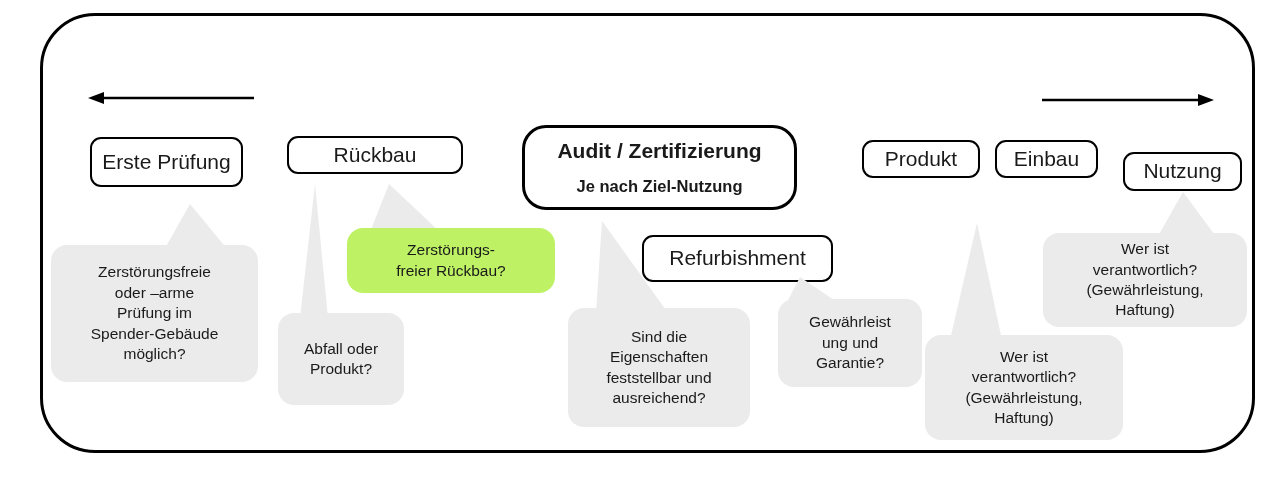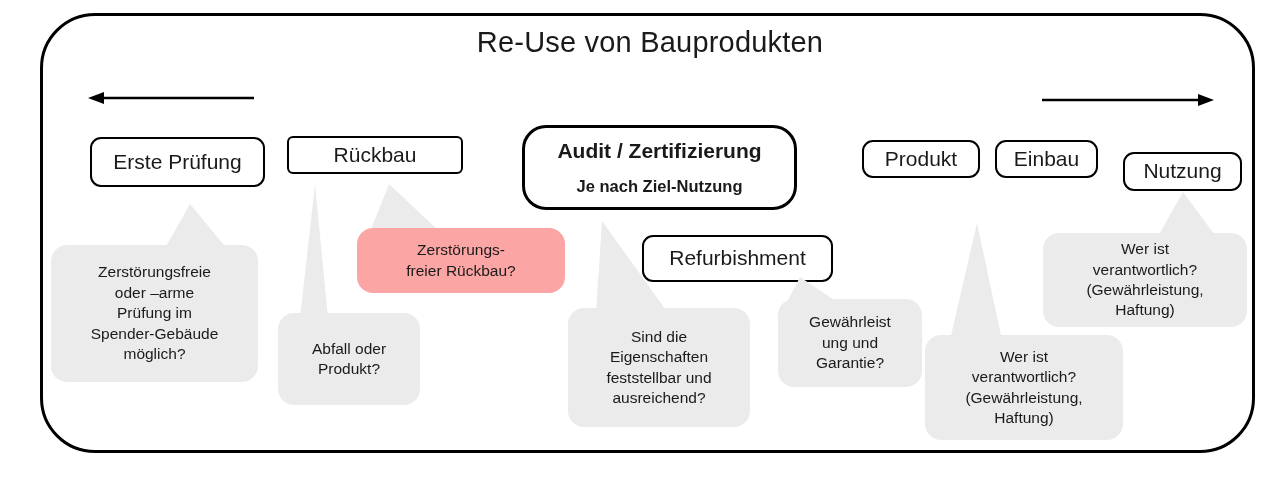--- a/index.html
+++ b/index.html
@@ -40,36 +40,35 @@
     white-space:pre-line;box-sizing:border-box;padding:6px 8px;
   }
 </style>
 </head>
 <body>
 
 <div class="canvas">
 
   <div class="frame"></div>
 
-  <div class="title">Re-Use von Bauprodukten</div>
 
   <svg class="arrow-svg" style="left:88px;top:91px;" width="166" height="14" viewBox="0 0 166 14">
     <line x1="10" y1="7" x2="166" y2="7" stroke="#000" stroke-width="2.6"></line>
     <polygon points="0,7 16,1 16,13" fill="#000"></polygon>
   </svg>
   <svg class="arrow-svg" style="left:1042px;top:93px;" width="172" height="14" viewBox="0 0 172 14">
     <line x1="0" y1="7" x2="162" y2="7" stroke="#000" stroke-width="2.6"></line>
     <polygon points="172,7 156,1 156,13" fill="#000"></polygon>
   </svg>
 
-  <div class="stage" style="left:90px;top:137px;width:175px;height:50px;">
+  <div class="stage" style="left:90px;top:137px;width:153px;height:50px;">
     <span>Erste Prüfung</span>
   </div>
 
-  <div class="stage" style="left:287px;top:136px;width:176px;height:38px;border-radius:6px;">
+  <div class="stage" style="left:287px;top:136px;width:176px;height:38px;">
     <span>Rückbau</span>
   </div>
 
   <div class="stage" style="left:522px;top:125px;width:275px;height:85px;border-width:3px;border-radius:24px;font-weight:bold;">
     <span>Audit / Zertifizierung</span>
     <span class="sub">Je nach Ziel-Nutzung</span>
   </div>
 
   <div class="stage" style="left:862px;top:140px;width:118px;height:38px;">
     <span>Produkt</span>
@@ -98,26 +97,26 @@
   </svg>
 
   <div class="callout" style="left:51px;top:245px;width:207px;height:137px;background:#EBEBEB;">
     <span>Zerstörungsfreie
 oder –arme
 Prüfung im
 Spender-Gebäude
 möglich?</span>
   </div>
 
-  <div class="callout" style="left:357px;top:228px;width:208px;height:65px;background:#fca5a5;">
+  <div class="callout" style="left:347px;top:228px;width:208px;height:65px;background:#bef264;">
     <span>Zerstörungs-
 freier Rückbau?</span>
   </div>
 
-  <div class="callout" style="left:278px;top:313px;width:142px;height:92px;background:#EBEBEB;">
+  <div class="callout" style="left:278px;top:313px;width:126px;height:92px;background:#EBEBEB;">
     <span>Abfall oder
 Produkt?</span>
   </div>
 
   <div class="callout" style="left:568px;top:308px;width:182px;height:119px;background:#EBEBEB;">
     <span>Sind die
 Eigenschaften
 feststellbar und
 ausreichend?</span>
   </div>

